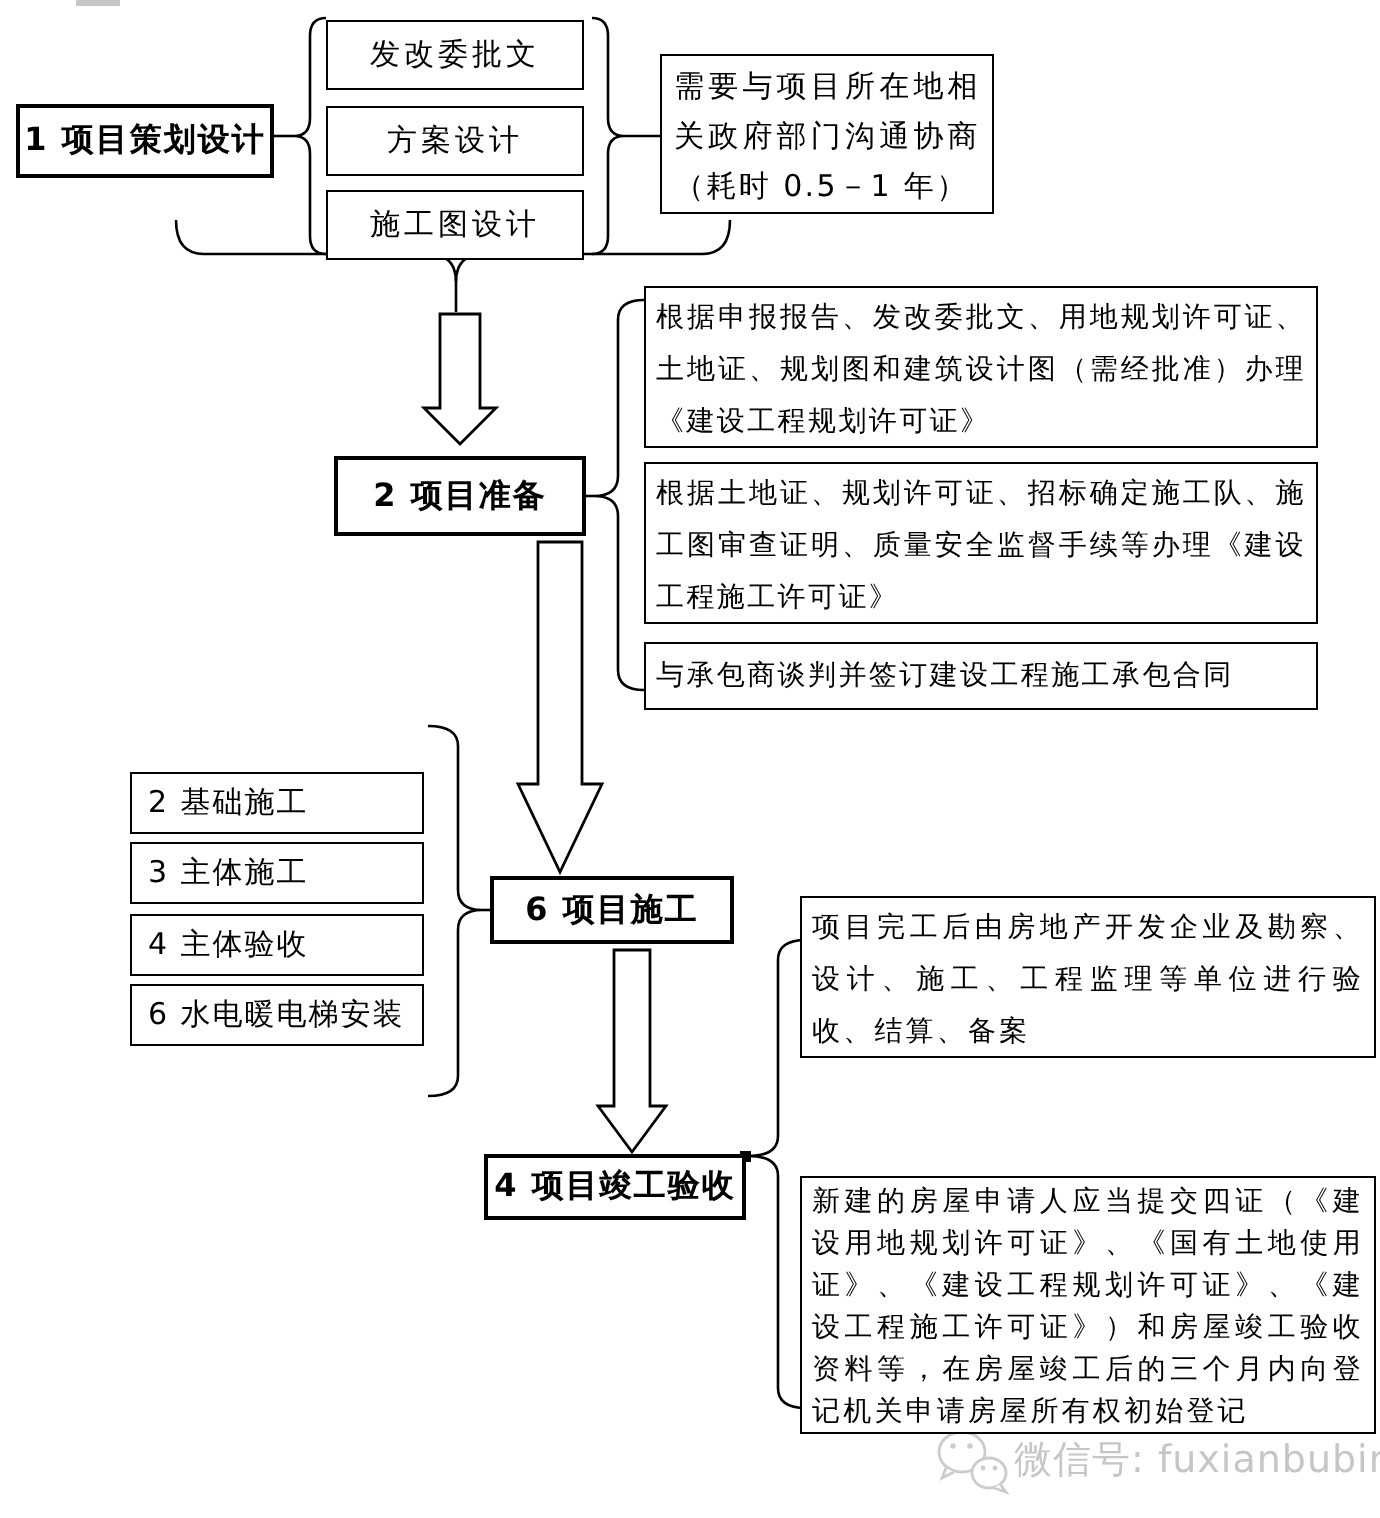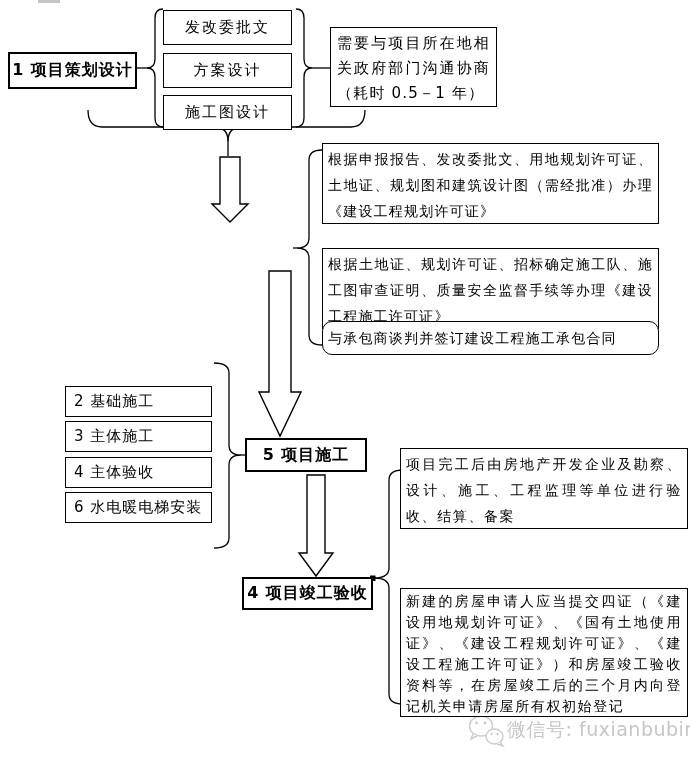--- a/index.html
+++ b/index.html
@@ -15,21 +15,21 @@
   }
   .design{
     display:flex;align-items:center;justify-content:center;
     font-size:15px;letter-spacing:2px;
   }
   .note{
     font-size:14px;letter-spacing:1.2px;line-height:26px;
     padding:2px 5px;text-align:justify;text-justify:inter-ideograph;
   }
   .note1{font-size:15px;line-height:25px;padding:3px 6px;letter-spacing:1.2px;}
-  .noteC{line-height:29px;border-radius:10px;}
+  .noteC{line-height:29px;}
   .noteDE{letter-spacing:1.6px;}
   .noteE{line-height:21px;}
   .step{
     position:absolute;box-sizing:border-box;background:#fff;border:1.4px solid #000;
     left:65px;width:147px;height:31px;font-size:15px;line-height:28px;
     padding-left:8px;white-space:nowrap;letter-spacing:1px;
   }
   .topbar{position:absolute;left:38px;top:0;width:22px;height:3px;background:#c6c6c6;}
   .watermark-text{
     position:absolute;left:507px;top:717px;font-size:19px;letter-spacing:0.5px;
@@ -75,31 +75,32 @@
       <ellipse cx="494.5" cy="736.5" rx="8.5" ry="7.5"></ellipse>
       <path d="M 500 742 L 503 746 L 497 744" fill="#ffffff"></path>
       <circle cx="476.5" cy="723" r="1.4" fill="#cccccc" stroke="none"></circle>
       <circle cx="485" cy="723" r="1.4" fill="#cccccc" stroke="none"></circle>
       <circle cx="491.5" cy="734" r="1.2" fill="#cccccc" stroke="none"></circle>
       <circle cx="497.5" cy="734" r="1.2" fill="#cccccc" stroke="none"></circle>
     </g>
   </svg>
 
   <div class="box stage" style="left:8px;top:52px;width:129px;height:37px">1 项目策划设计</div>
-  <div class="box stage" style="left:245px;top:438px;width:122px;height:34px">5 项目施工</div>
+  <div class="box stage" style="left:167px;top:228px;width:126px;height:40px">2 项目准备</div>
+  <div class="box stage" style="left:245px;top:438px;width:122px;height:34px">6 项目施工</div>
   <div class="box stage" style="left:242px;top:577px;width:131px;height:33px">4 项目竣工验收</div>
 
   <div class="box design" style="left:163px;top:10px;width:129px;height:35px">发改委批文</div>
   <div class="box design" style="left:163px;top:53px;width:129px;height:35px">方案设计</div>
   <div class="box design" style="left:163px;top:95px;width:129px;height:35px">施工图设计</div>
 
   <div class="box note note1" style="left:330px;top:27px;width:167px;height:80px">需要与项目所在地相关政府部门沟通协商（耗时 0.5－1 年）</div>
 
   <div class="box note" style="left:322px;top:143px;width:337px;height:81px">根据申报报告、发改委批文、用地规划许可证、土地证、规划图和建筑设计图（需经批准）办理《建设工程规划许可证》</div>
-  <div class="box note" style="left:322px;top:248px;width:337px;height:81px">根据土地证、规划许可证、招标确定施工队、施工图审查证明、质量安全监督手续等办理《建设工程施工许可证》</div>
+  <div class="box note" style="left:322px;top:231px;width:337px;height:81px">根据土地证、规划许可证、招标确定施工队、施工图审查证明、质量安全监督手续等办理《建设工程施工许可证》</div>
   <div class="box note noteC" style="left:322px;top:321px;width:337px;height:34px">与承包商谈判并签订建设工程施工承包合同</div>
 
   <div class="step" style="top:386px">2 基础施工</div>
   <div class="step" style="top:421px">3 主体施工</div>
   <div class="step" style="top:457px">4 主体验收</div>
   <div class="step" style="top:492px">6 水电暖电梯安装</div>
 
   <div class="box note noteDE" style="left:400px;top:448px;width:288px;height:81px">项目完工后由房地产开发企业及勘察、设计、施工、工程监理等单位进行验收、结算、备案</div>
   <div class="box note noteDE noteE" style="left:400px;top:588px;width:288px;height:129px">新建的房屋申请人应当提交四证（《建设用地规划许可证》、《国有土地使用证》、《建设工程规划许可证》、《建设工程施工许可证》）和房屋竣工验收资料等，在房屋竣工后的三个月内向登记机关申请房屋所有权初始登记</div>
 

